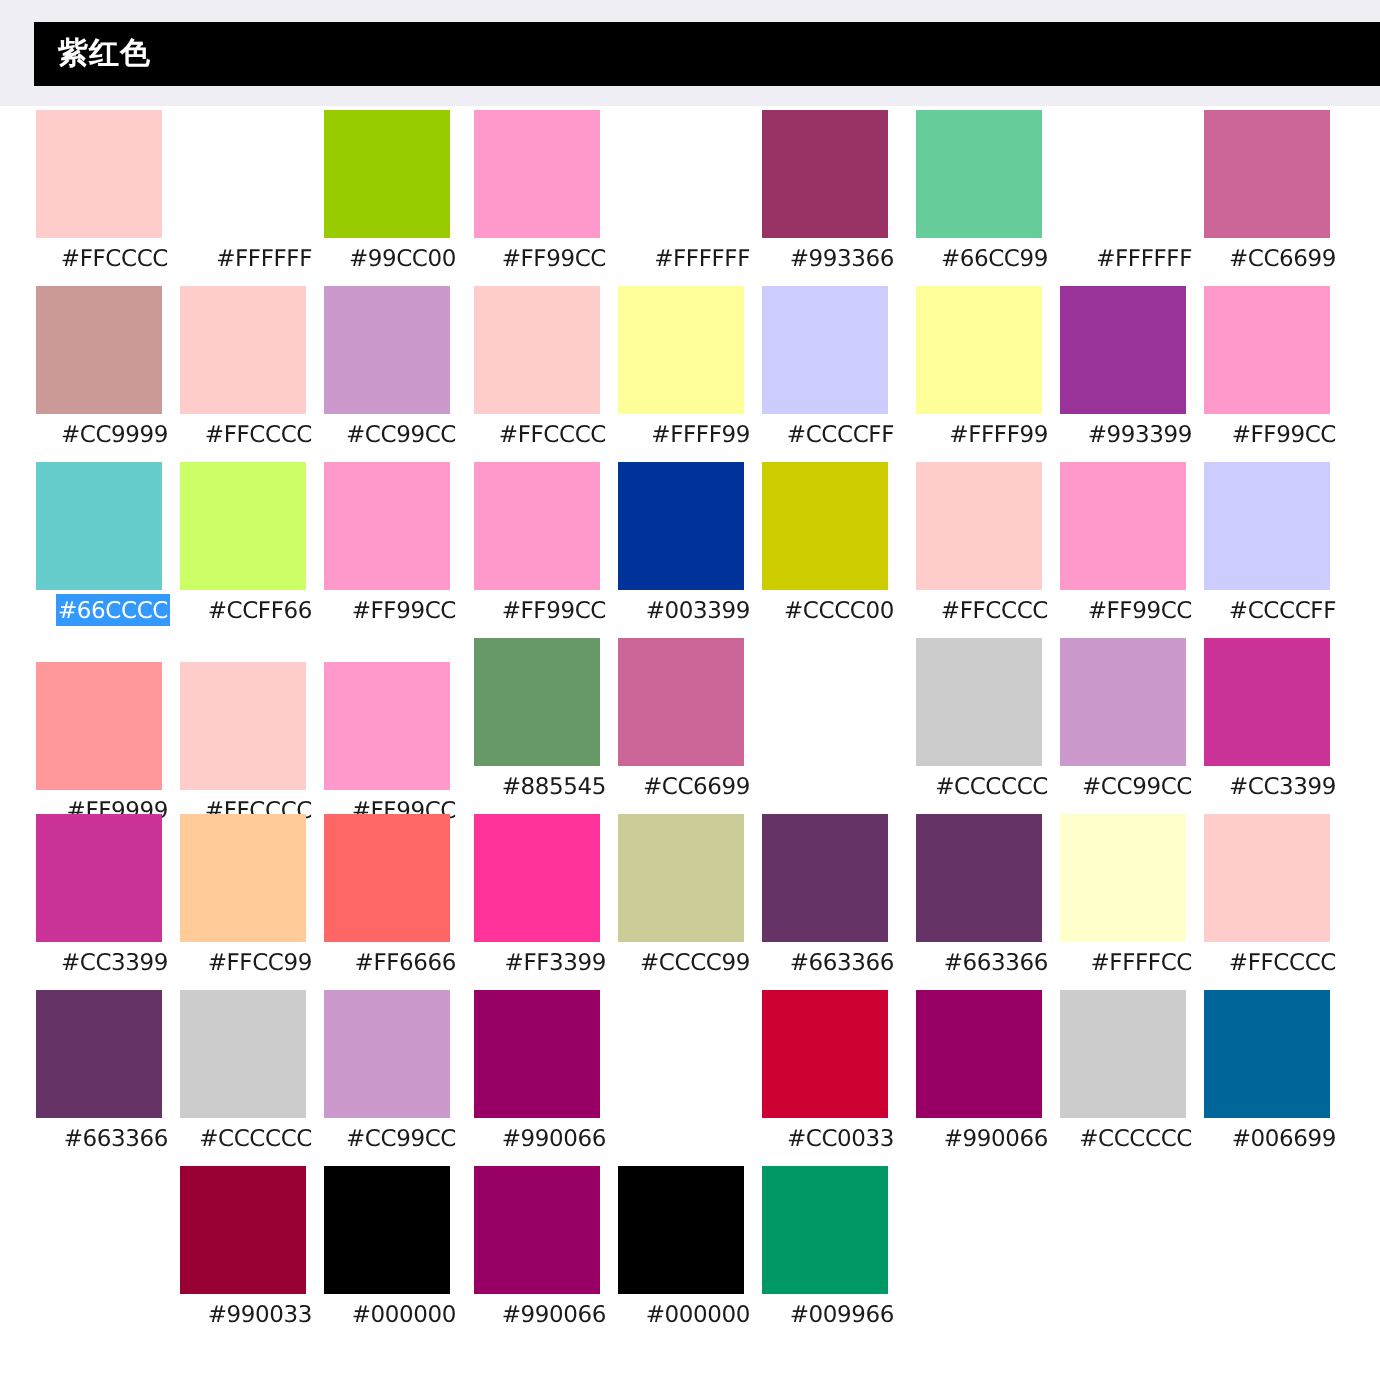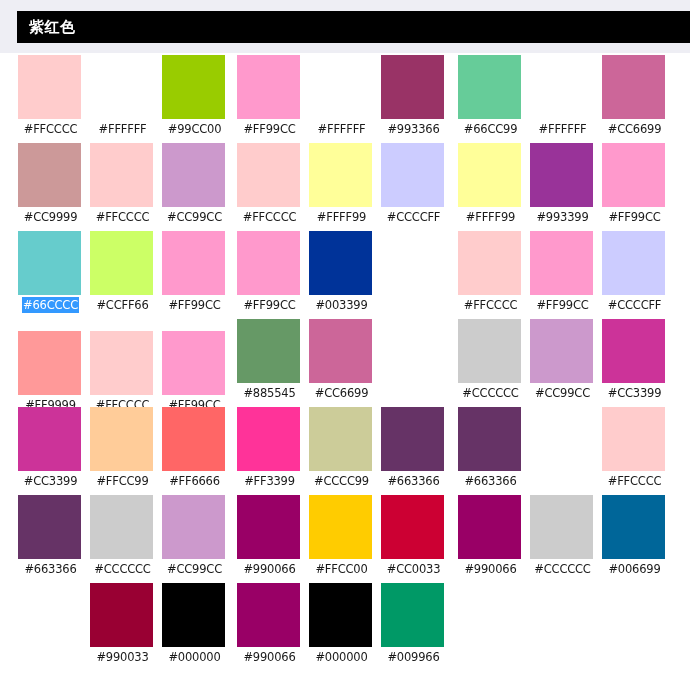--- a/index.html
+++ b/index.html
@@ -106,21 +106,21 @@
     left: 0;
     top: 68px;
     width: 69px;
     height: 16px;
     line-height: 16px;
     font-size: 11.5px;
     font-family: "DejaVu Sans", sans-serif;
     color: #1a1a1a;
     letter-spacing: -0.2px;
     white-space: nowrap;
-    text-align: center;
+    text-align: right;
   }
   .label span.txt {
     display: inline-block;
     padding: 0 1px;
   }
   .label.selected span.txt {
     background: #3399ff;
     color: #ffffff;
   }
 </style>
@@ -263,20 +263,24 @@
         </div>
         <div class="row" style="top: 176px;">
           <div class="cell c0">
             <div class="swatch" style="background: rgb(255, 153, 204);"></div>
             <div class="label"><span class="txt">#FF99CC</span></div>
           </div>
           <div class="cell c1">
             <div class="swatch" style="background: rgb(0, 51, 153);"></div>
             <div class="label"><span class="txt">#003399</span></div>
           </div>
+          <div class="cell c2">
+            <div class="swatch" style="background: rgb(204, 204, 0);"></div>
+            <div class="label"><span class="txt">#CCCC00</span></div>
+          </div>
         </div>
         <div class="row" style="top: 264px;">
           <div class="cell c0">
             <div class="swatch" style="background: rgb(102, 153, 102);"></div>
             <div class="label"><span class="txt">#885545</span></div>
           </div>
           <div class="cell c1">
             <div class="swatch" style="background: rgb(204, 102, 153);"></div>
             <div class="label"><span class="txt">#CC6699</span></div>
           </div>
@@ -292,24 +296,20 @@
           </div>
           <div class="cell c2">
             <div class="swatch" style="background: rgb(102, 51, 102);"></div>
             <div class="label"><span class="txt">#663366</span></div>
           </div>
         </div>
         <div class="row" style="top: 440px;">
           <div class="cell c0">
             <div class="swatch" style="background: rgb(153, 0, 102);"></div>
             <div class="label"><span class="txt">#990066</span></div>
-          </div>
-          <div class="cell c1">
-            <div class="swatch" style="background: rgb(255, 204, 0);"></div>
-            <div class="label"><span class="txt">#FFCC00</span></div>
           </div>
           <div class="cell c2">
             <div class="swatch" style="background: rgb(204, 0, 51);"></div>
             <div class="label"><span class="txt">#CC0033</span></div>
           </div>
         </div>
         <div class="row" style="top: 528px;">
           <div class="cell c0">
             <div class="swatch" style="background: rgb(153, 0, 102);"></div>
             <div class="label"><span class="txt">#990066</span></div>
@@ -379,20 +379,24 @@
           <div class="cell c2">
             <div class="swatch" style="background: rgb(204, 51, 153);"></div>
             <div class="label"><span class="txt">#CC3399</span></div>
           </div>
         </div>
         <div class="row" style="top: 352px;">
           <div class="cell c0">
             <div class="swatch" style="background: rgb(102, 51, 102);"></div>
             <div class="label"><span class="txt">#663366</span></div>
           </div>
+          <div class="cell c1">
+            <div class="swatch" style="background: rgb(255, 255, 204);"></div>
+            <div class="label"><span class="txt">#FFFFCC</span></div>
+          </div>
           <div class="cell c2">
             <div class="swatch" style="background: rgb(255, 204, 204);"></div>
             <div class="label"><span class="txt">#FFCCCC</span></div>
           </div>
         </div>
         <div class="row" style="top: 440px;">
           <div class="cell c0">
             <div class="swatch" style="background: rgb(153, 0, 102);"></div>
             <div class="label"><span class="txt">#990066</span></div>
           </div>

